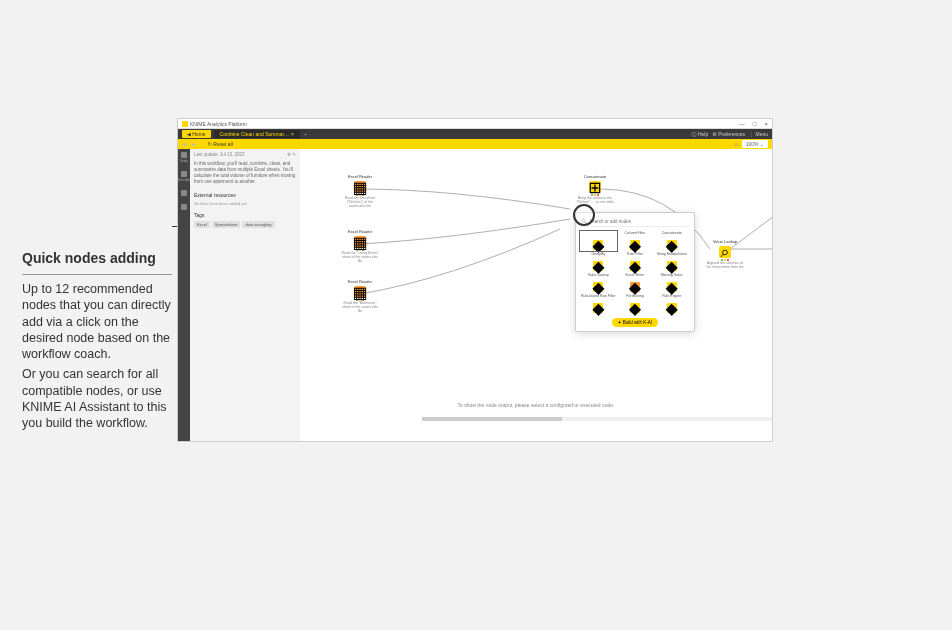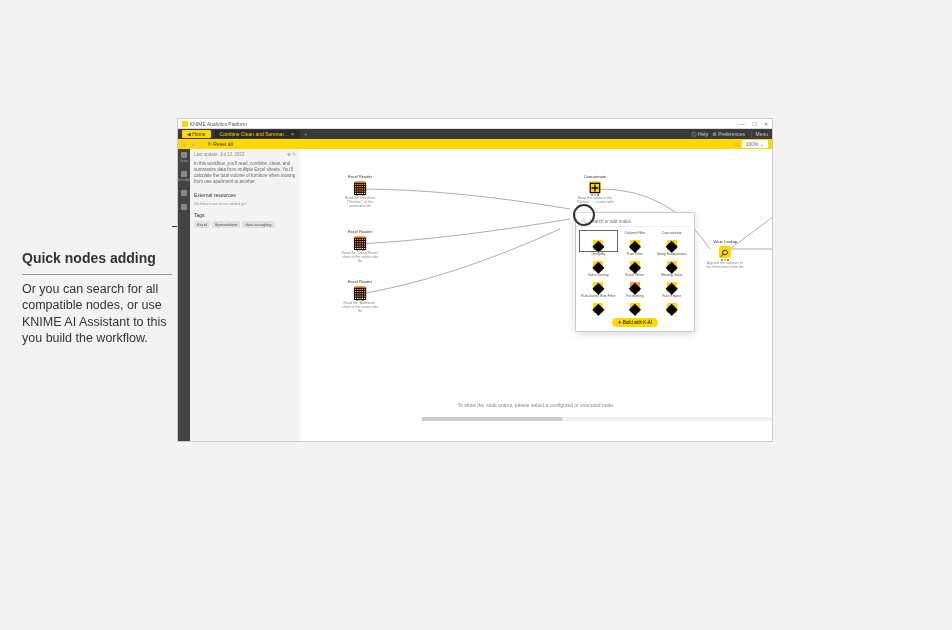--- a/index.html
+++ b/index.html
@@ -76,20 +76,21 @@
 .status-bar { position: absolute; bottom: 30px; left: 0; right: 0; text-align: center; font-size: 5px; color: #888; padding: 3px; }
 .bottom-scrollbar { position: absolute; bottom: 20px; left: 122px; right: 0; height: 4px; background: #f0f0f0; }
 .bottom-scrollbar::before { content: ''; position: absolute; left: 0; width: 40%; height: 100%; background: #ccc; }
 </style>
 </head>
 <body>
 
 <div class="annotation">
   <h3>Quick nodes adding</h3>
   <hr>
+  <p>Up to 12 recommended nodes that you can directly add via a click on the desired node based on the workflow coach.</p>
   <p>Or you can search for all compatible nodes, or use KNIME AI Assistant to this you build the workflow.</p>
 </div>
 <div class="annotation-line"></div>
 
 <div class="app-window">
 
   <div class="titlebar">
     <div class="titlebar-icon"></div>
     <div class="titlebar-text">KNIME Analytics Platform</div>
     <div class="win-controls">

